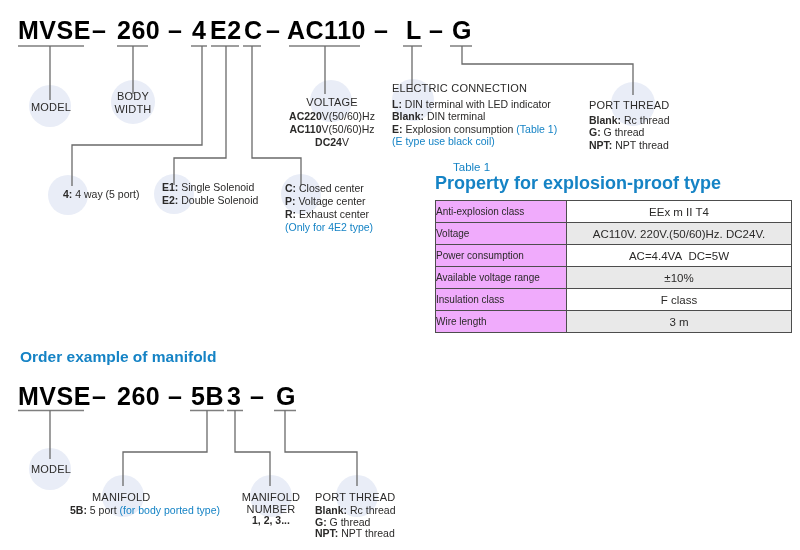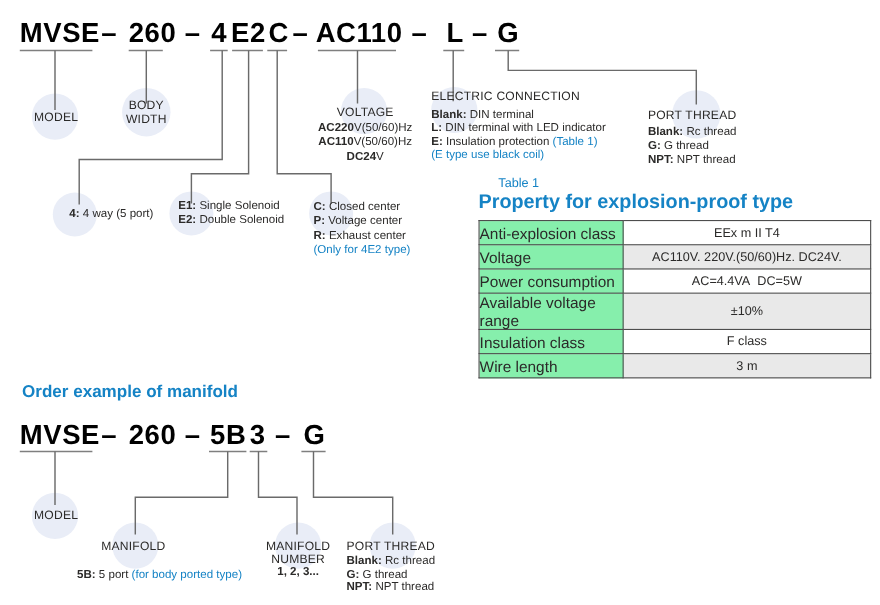--- a/index.html
+++ b/index.html
@@ -16,21 +16,21 @@
   .lh115 .ln{line-height:11.5px;}
   .ctr{text-align:center;}
   .blue{color:#1583c5;}
   .b{font-weight:bold;}
   .note{margin-top:0;}
   .tbl-label{font-size:11.5px;}
   .tbl-title{font-size:18px;font-weight:bold;white-space:nowrap;}
   .h2{font-size:15.5px;font-weight:bold;white-space:nowrap;}
   table.props{border-collapse:collapse;table-layout:fixed;width:357px;}
   table.props td{border:1px solid #4d4d4d;height:21px;padding:0;}
-  td.k{width:130px;background:#86efac;font-size:14px;padding-left:8px;}
+  td.k{width:130px;background:#f0abfc;font-size:10px;padding-left:8px;}
   td.v{font-size:11.5px;text-align:center;}
   tr.alt td.v{background:#e9e9e9;}
 </style>
 </head>
 <body>
 
 <div class="stage">
 
   <div class="circle" style="left:29px;top:85px;width:42px;height:42px"></div>
   <div class="circle" style="left:111px;top:80px;width:44px;height:44px"></div>
@@ -76,23 +76,23 @@
 
   <div class="abs ctr lh13" style="left:277px;top:96px;width:110px">
     <div class="t" style="margin-bottom:2px">VOLTAGE</div>
     <div class="ln"><span class="b">AC220</span><span>V(50/60)Hz</span></div>
     <div class="ln"><span class="b">AC110</span><span>V(50/60)Hz</span></div>
     <div class="ln"><span class="b">DC24</span><span>V</span></div>
   </div>
 
   <div class="abs" style="left:392px;top:82px">
     <div class="t" style="margin-bottom:4px">ELECTRIC CONNECTION</div>
+    <div class="ln"><span class="b">L:</span><span> DIN terminal with LED indicator</span></div>
     <div class="ln"><span class="b">Blank:</span><span> DIN terminal</span></div>
-    <div class="ln"><span class="b">L:</span><span> DIN terminal with LED indicator</span></div>
-    <div class="ln"><span class="b">E:</span><span> Insulation protection </span><span class="blue">(Table 1)</span></div>
+    <div class="ln"><span class="b">E:</span><span> Explosion consumption </span><span class="blue">(Table 1)</span></div>
     <div class="ln blue note">(E type use black coil)</div>
   </div>
 
   <div class="abs" style="left:589px;top:99px">
     <div class="t" style="margin-bottom:3px">PORT THREAD</div>
     <div class="ln"><span class="b">Blank:</span><span> Rc thread</span></div>
     <div class="ln"><span class="b">G:</span><span> G thread</span></div>
     <div class="ln"><span class="b">NPT:</span><span> NPT thread</span></div>
   </div>
 
@@ -150,21 +150,21 @@
   <div class="code" style="left:168px;top:383px">–</div>
   <div class="code" style="left:191px;top:383px">5B</div>
   <div class="code" style="left:227px;top:383px">3</div>
   <div class="code" style="left:250px;top:383px">–</div>
   <div class="code" style="left:276px;top:383px">G</div>
 
   <div class="abs t ctr" style="left:27px;top:463px;width:48px">MODEL</div>
 
   <div class="abs">
     <div class="abs t" style="left:92px;top:491px">MANIFOLD</div>
-    <div class="abs ln" style="left:70px;top:516px"><span class="b">5B:</span><span> 5 port </span><span class="blue">(for body ported type)</span></div>
+    <div class="abs ln" style="left:70px;top:504px"><span class="b">5B:</span><span> 5 port </span><span class="blue">(for body ported type)</span></div>
   </div>
 
   <div class="abs ctr lh115" style="left:234px;top:491px;width:74px">
     <div class="t" style="line-height:12px">MANIFOLD</div>
     <div class="t" style="line-height:12px">NUMBER</div>
     <div class="ln b">1, 2, 3...</div>
   </div>
 
   <div class="abs lh115" style="left:315px;top:491px">
     <div class="t" style="margin-bottom:2px">PORT THREAD</div>

